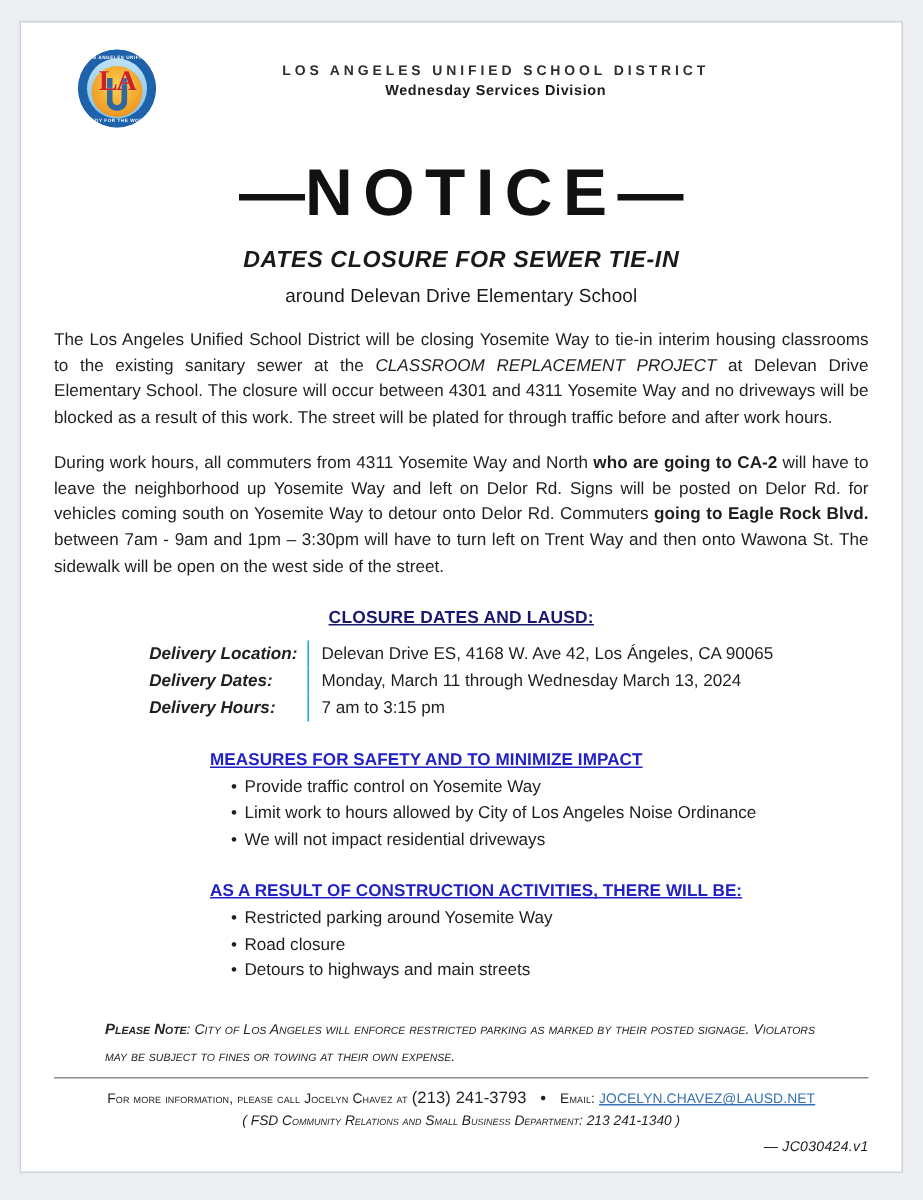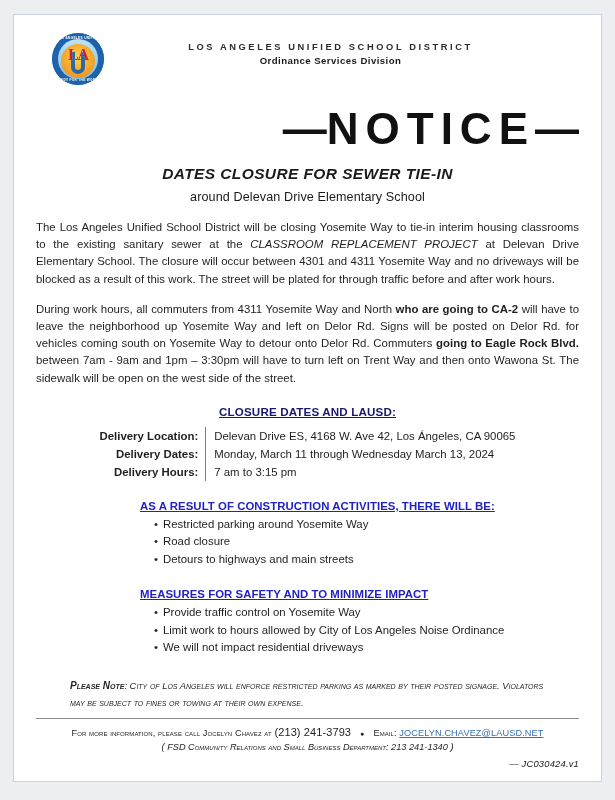--- a/index.html
+++ b/index.html
@@ -67,21 +67,21 @@
     margin-left: -17px; margin-top: -17px;
     border-radius: 50%;
     background: radial-gradient(circle at 50% 40%, #ffd24a 0%, #f4a72c 55%, #e8801d 100%);
   }
   .seal-la {
     position: absolute;
     left: 0; right: 0; top: 6px;
     text-align: center;
     font-family: "Liberation Serif", serif;
     font-weight: bold;
-    font-size: 16px;
+    font-size: 19px;
     line-height: 19px;
     color: #cf2027;
     letter-spacing: -1px;
     text-shadow: 0 0 1px rgba(255,255,255,.6);
   }
   .seal-u {
     position: absolute;
     left: 50%; top: 13px;
     margin-left: -7px;
     width: 14px; height: 22px;
@@ -116,21 +116,21 @@
   .division-name {
     font-size: 9.6px;
     font-weight: bold;
     letter-spacing: .45px;
     color: #1a1a1a;
     margin-top: 3px;
   }
 
   
   .notice {
-    text-align: right;
+    text-align: center;
     font-size: 44px;
     font-weight: bold;
     letter-spacing: 7px;
     color: #111111;
     margin-top: 16px;
     line-height: 48px;
     white-space: nowrap;
   }
   .notice .dash { letter-spacing: 0; }
 
@@ -181,23 +181,24 @@
   }
   .detail-table td {
     font-size: 11.4px;
     color: #1f1f1f;
     padding: 1px 0;
     line-height: 16px;
     vertical-align: top;
   }
   .detail-label {
     font-weight: bold;
-    text-align: right;
+    text-align: left;
     padding-right: 7px !important;
     white-space: nowrap;
+    font-style: italic;
   }
   .detail-value {
     border-left: 1px solid #0ea5e9;
     padding-left: 8px !important;
     white-space: nowrap;
   }
 
   
   .bullet-block {
     margin-top: 19px;
@@ -298,21 +299,21 @@
         <div class="seal-txt-top">LOS ANGELES UNIFIED</div>
         <div class="seal-txt-bot">READY FOR THE WORLD</div>
         <div class="seal-inner">
           <div class="seal-sun"></div>
           <div class="seal-u"></div>
           <div class="seal-la">LA</div>
         </div>
       </div>
       <div class="district-block">
         <div class="district-name">LOS ANGELES UNIFIED SCHOOL DISTRICT</div>
-        <div class="division-name">Ordinance Services Division</div>
+        <div class="division-name">Wednesday Services Division</div>
       </div>
     </div>
 
     <div class="notice"><span class="dash">—</span><span>NOTICE</span><span class="dash">—</span></div>
 
     <div class="subtitle">DATES CLOSURE FOR SEWER TIE-IN</div>
     <div class="subtitle2">around Delevan Drive Elementary School</div>
 
     <div class="para p1"><span>The Los Angeles Unified School District will be closing Yosemite Way to tie-in interim housing classrooms to the existing sanitary sewer at the </span><i>CLASSROOM REPLACEMENT PROJECT</i><span> at Delevan Drive Elementary School. The closure will occur between 4301 and 4311 Yosemite Way and no driveways will be blocked as a result of this work. The street will be plated for through traffic before and after work hours.</span></div>
 
@@ -330,34 +331,34 @@
         <td class="detail-label">Delivery Dates:</td>
         <td class="detail-value">Monday, March 11 through Wednesday March 13, 2024</td>
       </tr>
       <tr>
         <td class="detail-label">Delivery Hours:</td>
         <td class="detail-value">7 am to 3:15 pm</td>
       </tr>
     </tbody>
       </table>
 
+    <div class="bullet-block second">
+      <div class="bullet-heading">MEASURES FOR SAFETY AND TO MINIMIZE IMPACT</div>
+      <div class="bullet-item"><span class="dot">•</span><span>Provide traffic control on Yosemite Way</span></div>
+      <div class="bullet-item"><span class="dot">•</span><span>Limit work to hours allowed by City of Los Angeles Noise Ordinance</span></div>
+      <div class="bullet-item"><span class="dot">•</span><span>We will not impact residential driveways</span></div>
+    </div>
+
     <div class="bullet-block">
       <div class="bullet-heading">AS A RESULT OF CONSTRUCTION ACTIVITIES, THERE WILL BE:</div>
       <div class="bullet-item"><span class="dot">•</span><span>Restricted parking around Yosemite Way</span></div>
       <div class="bullet-item"><span class="dot">•</span><span>Road closure</span></div>
       <div class="bullet-item"><span class="dot">•</span><span>Detours to highways and main streets</span></div>
     </div>
 
-    <div class="bullet-block second">
-      <div class="bullet-heading">MEASURES FOR SAFETY AND TO MINIMIZE IMPACT</div>
-      <div class="bullet-item"><span class="dot">•</span><span>Provide traffic control on Yosemite Way</span></div>
-      <div class="bullet-item"><span class="dot">•</span><span>Limit work to hours allowed by City of Los Angeles Noise Ordinance</span></div>
-      <div class="bullet-item"><span class="dot">•</span><span>We will not impact residential driveways</span></div>
-    </div>
-
     <div class="please-note"><span class="pn-label">Please Note</span><span>: City of Los Angeles will enforce restricted parking as marked by their posted signage. Violators may be subject to fines or towing at their own expense.</span></div>
 
     <div class="footer">
       <div class="footer-rule"></div>
       <div class="footer-line1"><span>For more information, please call Jocelyn Chavez at </span><span class="phone">(213) 241-3793</span><span class="footer-sep">●</span><span>Email: </span><a class="footer-email" href="#">JOCELYN.CHAVEZ@LAUSD.NET</a></div>
       <div class="footer-line2">( FSD Community Relations and Small Business Department: 213 241-1340 )</div>
       <div class="footer-code">— JC030424.v1</div>
     </div>
 
   </div>

